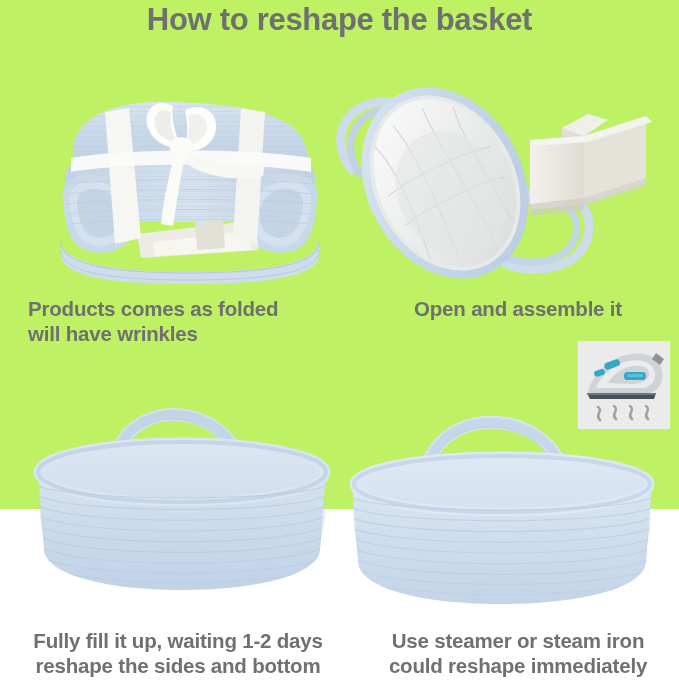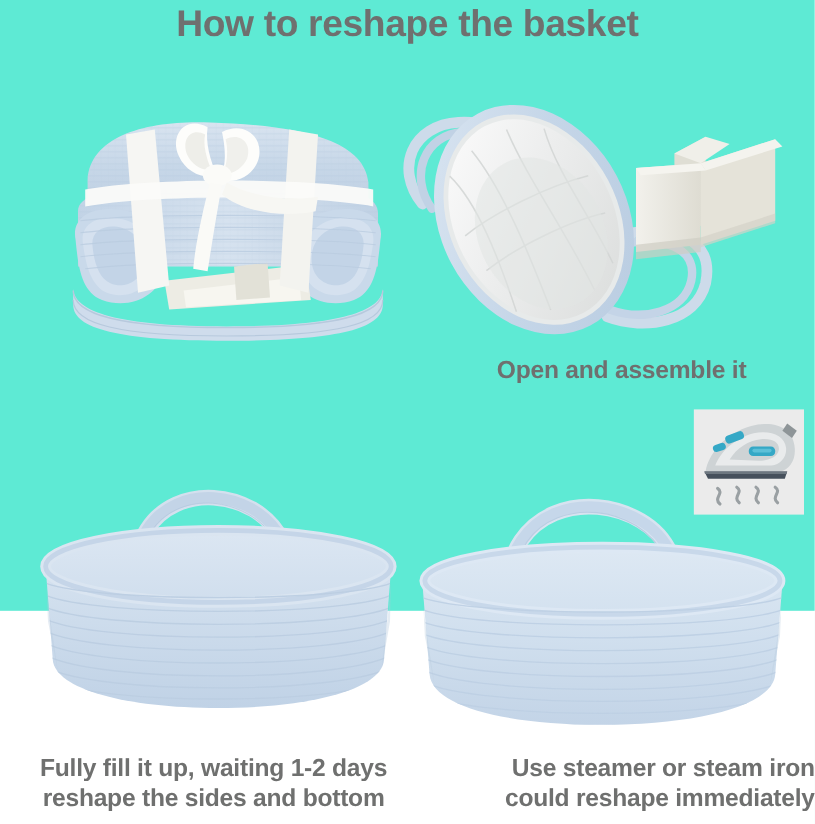--- a/index.html
+++ b/index.html
@@ -1,41 +1,41 @@
 <!DOCTYPE html>
 <html><head>
 <meta charset="utf-8">
 <style>
   html,body{margin:0;padding:0;background:#ffffff;}
   body{
     width:679px;height:687px;position:relative;overflow:hidden;
     font-family:"Liberation Sans", sans-serif;
     -webkit-font-smoothing:antialiased;
   }
-  .page{position:relative;width:679px;height:509px;background:#5eead4;}
+  .page{position:relative;width:679px;height:509px;background:#bef264;}
 
   
   .title{
     position:absolute;left:0;top:2px;width:679px;
     text-align:center;
     font-size:31px;font-weight:bold;letter-spacing:-0.3px;
     color:#6f706f;
     font-family:"Liberation Sans", sans-serif;
   }
 
   
   .caption{
     position:absolute;color:#6f706f;font-weight:bold;
     font-size:20.5px;line-height:25px;letter-spacing:-0.2px;
     white-space:pre-line;
   }
   .cap1{left:28px;top:296px;width:300px;text-align:left;}
   .cap2{left:388px;top:296px;width:260px;text-align:center;}
   .cap3{left:3px;top:628px;width:350px;text-align:center;}
-  .cap4{left:357px;top:628px;width:322px;text-align:right;}
+  .cap4{left:357px;top:628px;width:322px;text-align:center;}
 
   
   .panel{position:absolute;}
   #panel-1{left:45px;top:72px;width:290px;height:215px;}
   #panel-2{left:330px;top:78px;width:345px;height:205px;}
   #panel-3{left:20px;top:368px;width:325px;height:245px;}
   #panel-4{left:340px;top:366px;width:330px;height:248px;}
 
   .panel svg{display:block;width:100%;height:100%;}
 
@@ -338,19 +338,21 @@
 
       <g stroke="#9aa0a3" stroke-width="2.6" fill="none" stroke-linecap="round">
         <path d="M20 66 C26 70 16 74 22 79"></path>
         <path d="M36 65 C42 69 32 73 38 78"></path>
         <path d="M52 65 C58 69 48 73 54 78"></path>
         <path d="M68 65 C74 69 64 73 70 78"></path>
       </g>
     </svg>
   </div>
 
+  <div class="caption cap1">Products comes as folded
+will have wrinkles</div>
   <div class="caption cap2">Open and assemble it</div>
   <div class="caption cap3">Fully fill it up, waiting 1-2 days
 reshape the sides and bottom</div>
   <div class="caption cap4">Use steamer or steam iron
 could reshape immediately</div>
 
 </div>
 
 </body></html>

